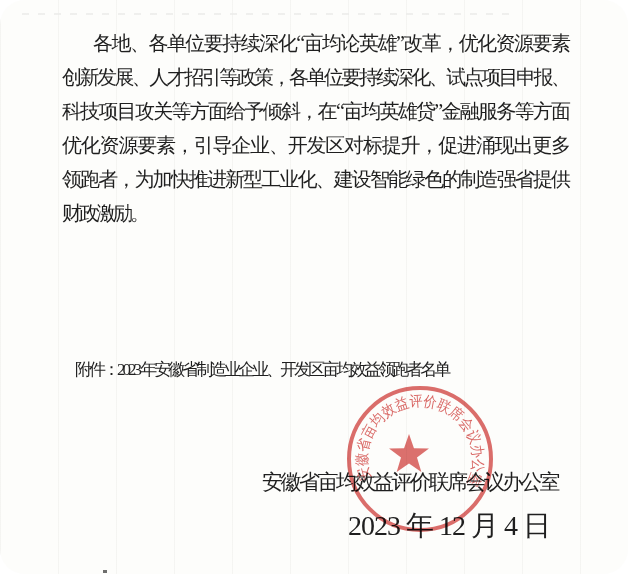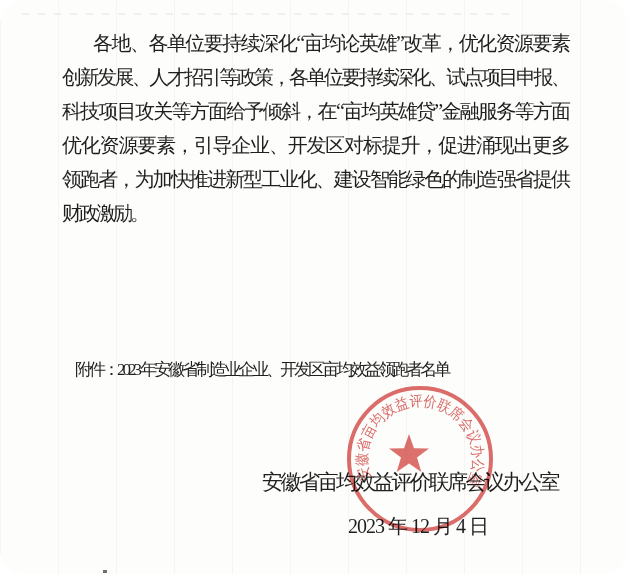--- a/index.html
+++ b/index.html
@@ -42,21 +42,21 @@
     font-size:17px; line-height:34px; letter-spacing:-3px;
     text-indent:31px; white-space:nowrap;margin-top:28px;
   }
   .signature{
     position:absolute; left:262px; top:465px;
     font-size:21px; line-height:34px; letter-spacing:-2.5px;
     white-space:nowrap;
   }
   .date{
     position:absolute; left:348px; top:509px;
-    font-size:20px; line-height:34px; letter-spacing:-1px;
+    font-size:28px; line-height:34px; letter-spacing:-1px;
     white-space:nowrap;
   }
   .seal{
     position:absolute; left:340px; top:379px; width:160px; height:160px;
     mix-blend-mode:multiply; opacity:.9;
     pointer-events:none;
   }
 </style>
 </head>
 <body>

